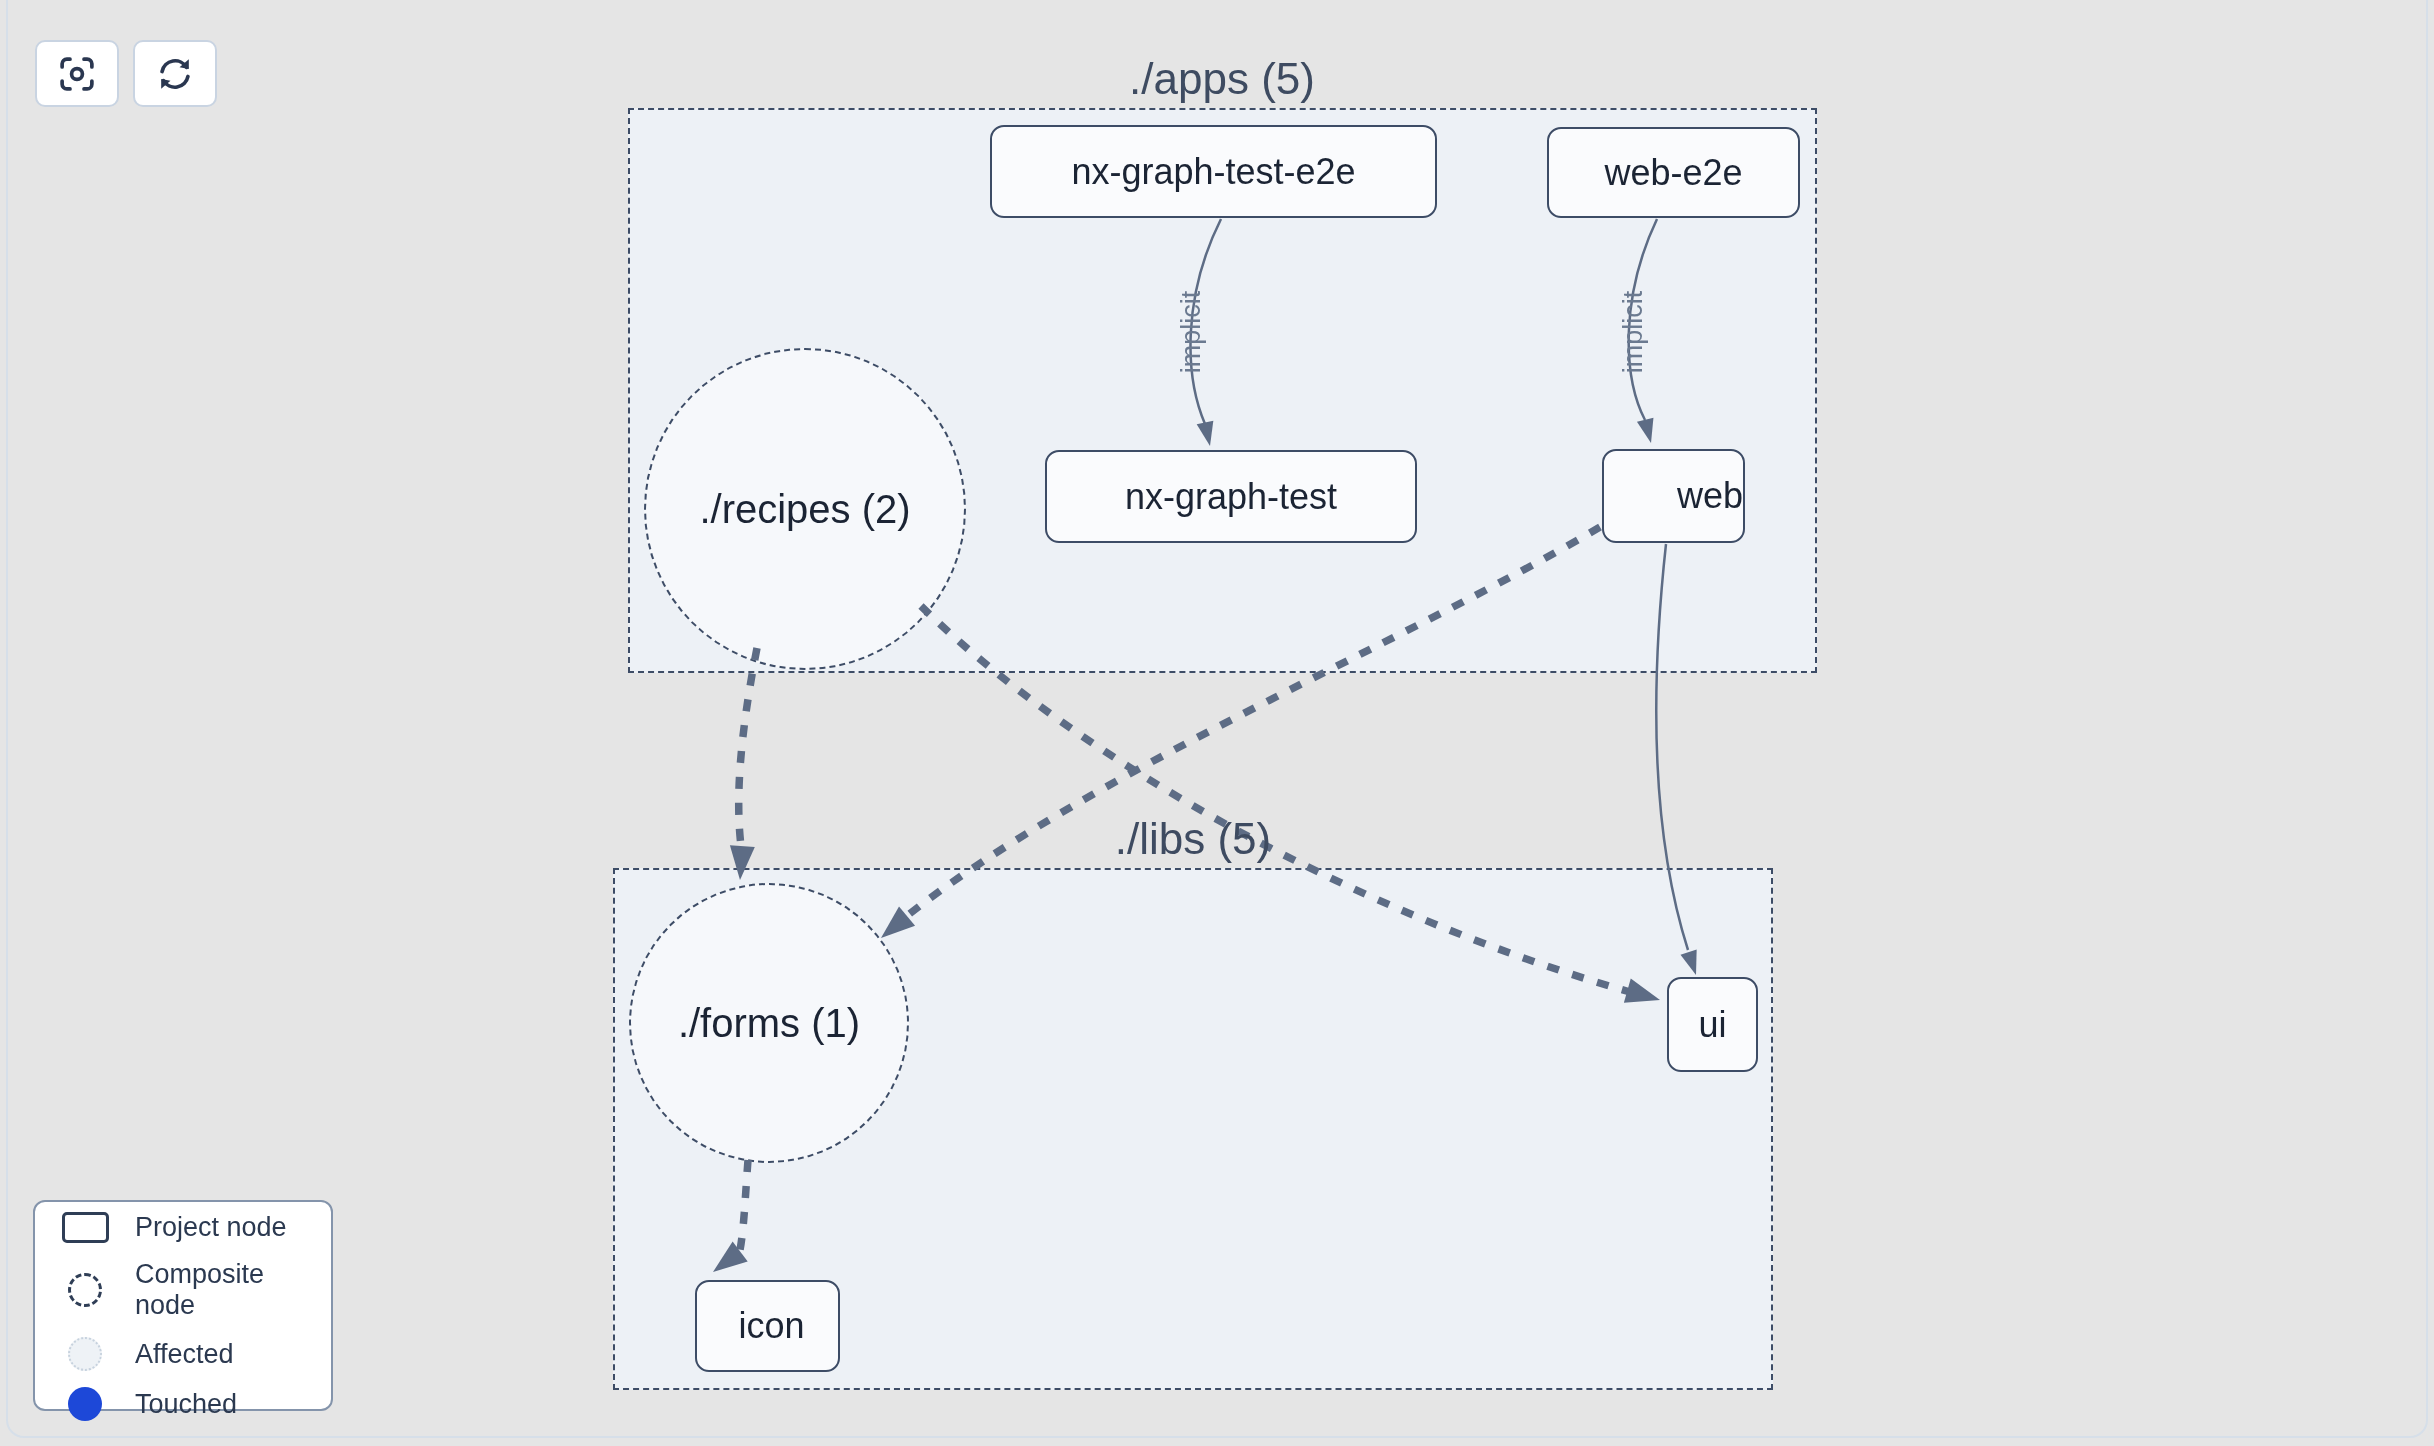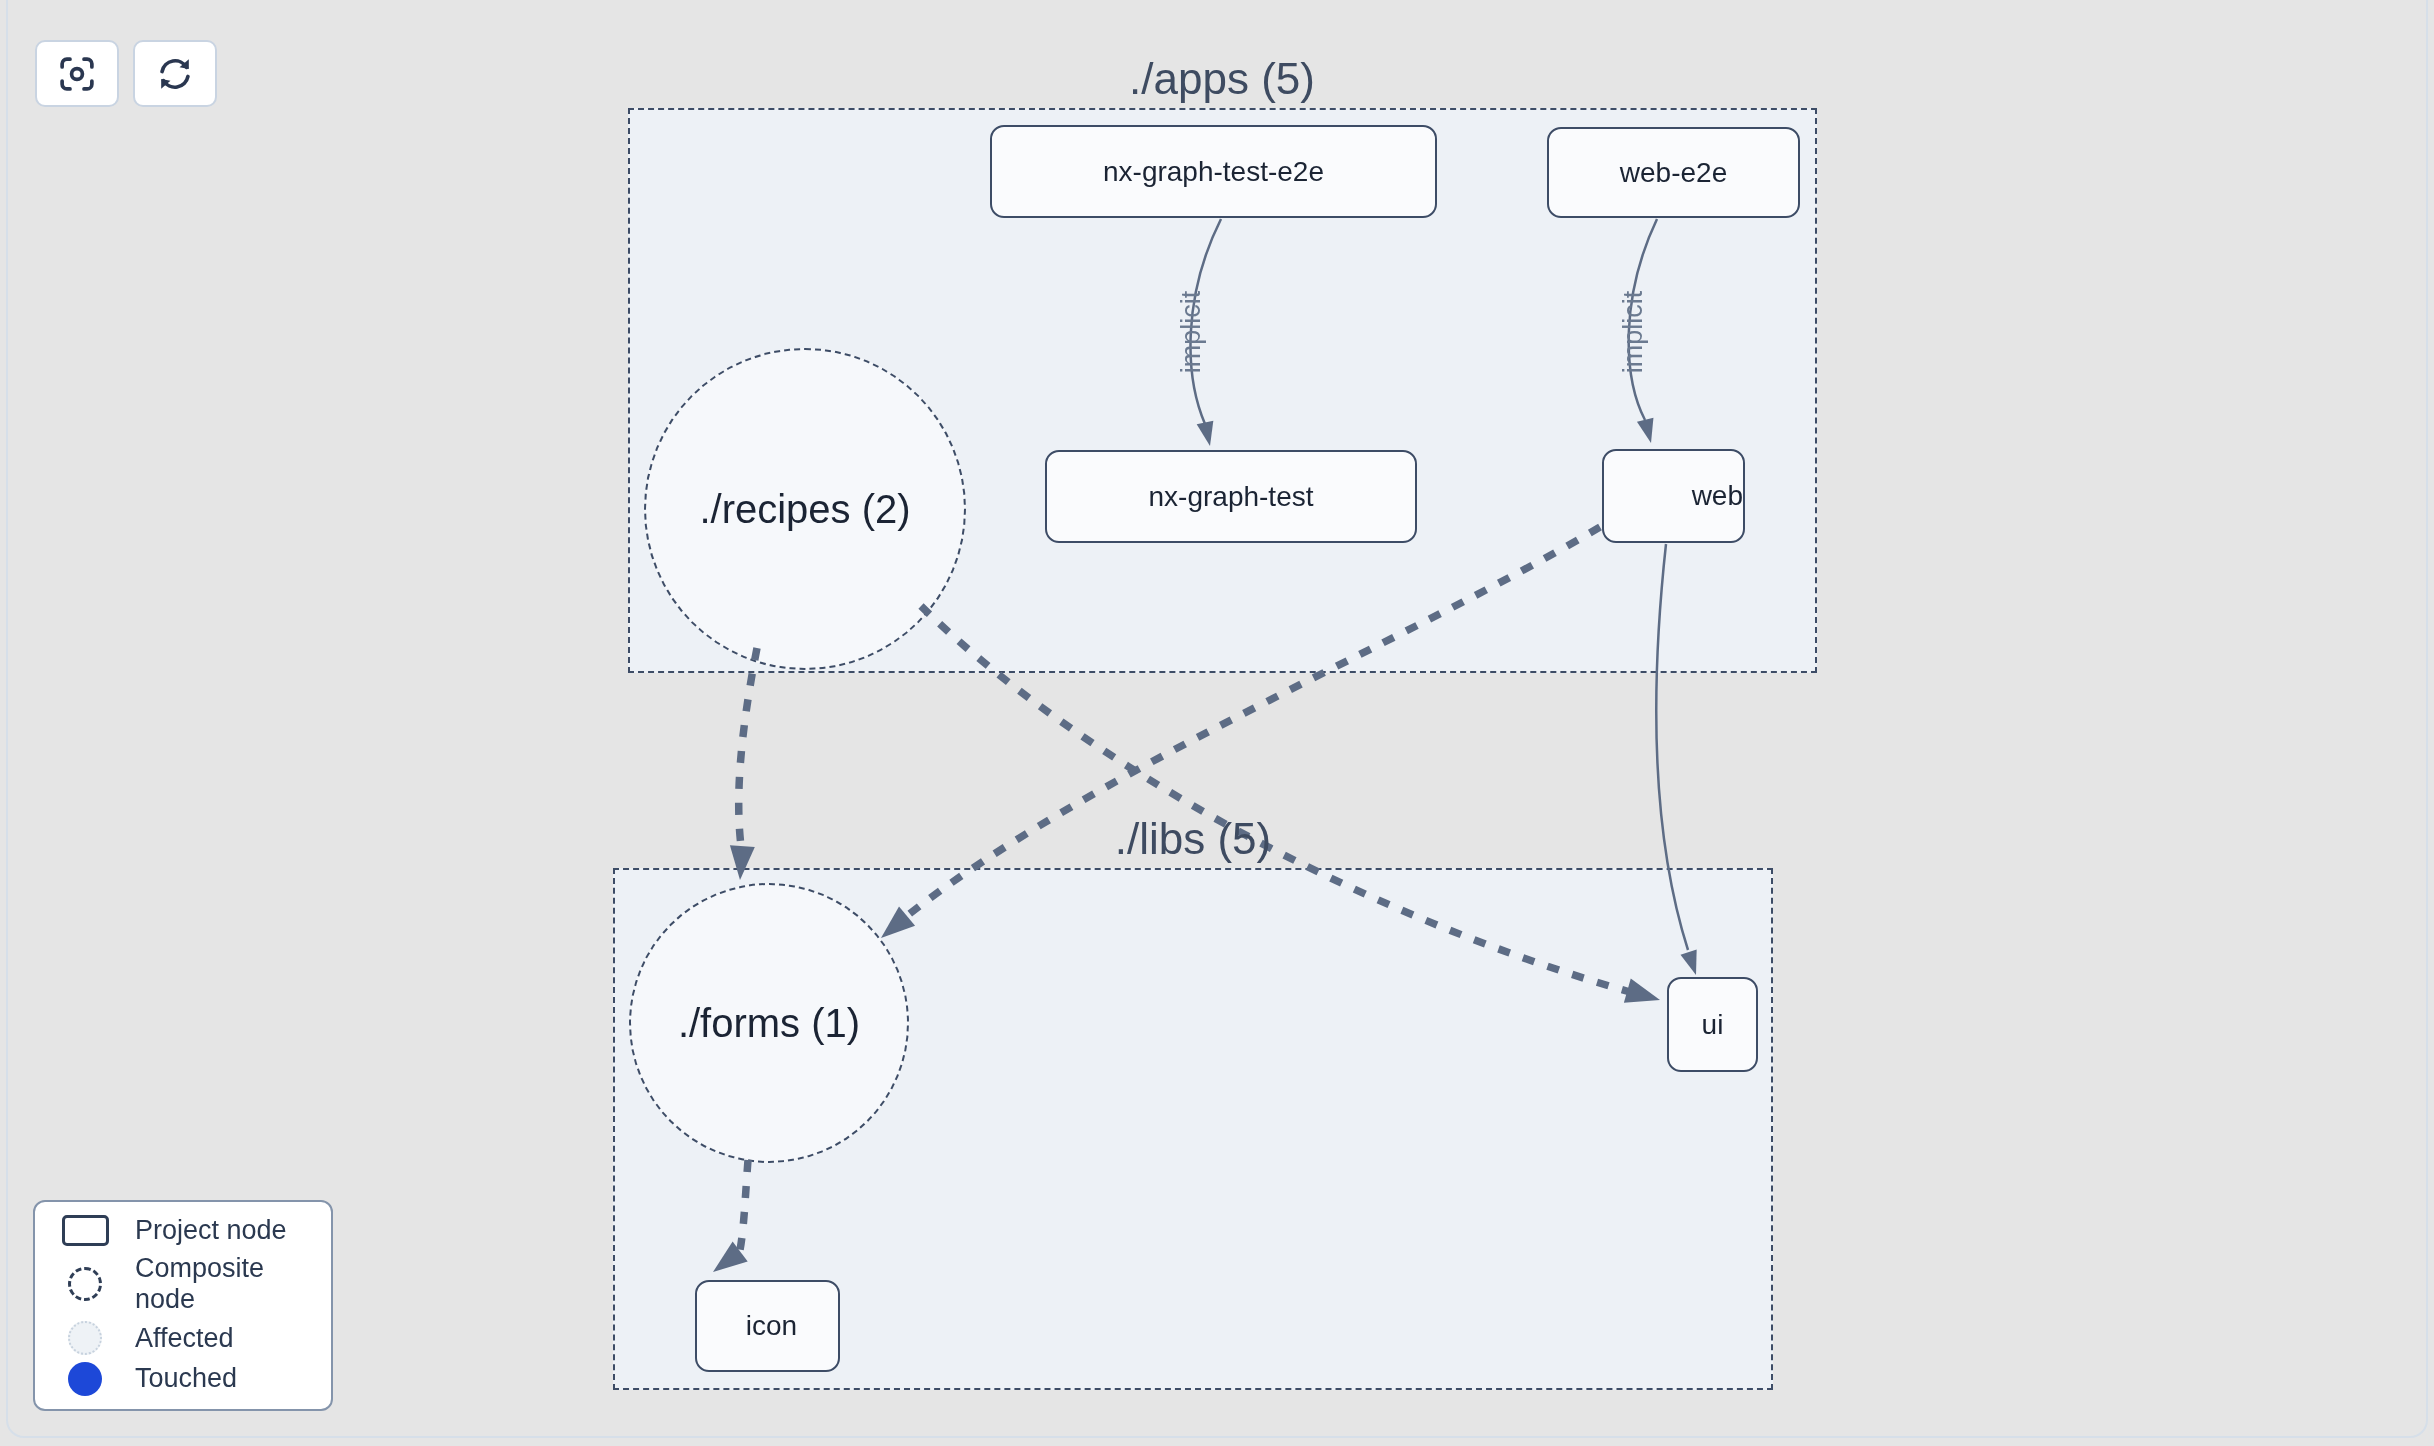--- a/index.html
+++ b/index.html
@@ -28,27 +28,27 @@
         justify-content:center;cursor:pointer;z-index:8;}
   .tbtn svg{display:block;}
   .cluster{position:absolute;background:var(--cluster-bg);border:2.5px dashed var(--nb);z-index:1;}
   .cluster-title{position:absolute;font-size:44px;color:var(--title);text-align:center;
         height:50px;line-height:50px;z-index:5;}
   .composite{position:absolute;border:2.5px dashed var(--nb);border-radius:50%;
         background:var(--circle-bg);display:flex;align-items:center;justify-content:center;
         font-size:40px;color:var(--ink);z-index:2;}
   .edges{position:absolute;left:0;top:0;z-index:3;}
   .node{position:absolute;border:2.5px solid var(--nb);border-radius:14px;background:var(--node-bg);
-        display:flex;align-items:center;justify-content:center;font-size:28px;color:var(--ink);
+        display:flex;align-items:center;justify-content:center;font-size:36px;color:var(--ink);
         z-index:4;cursor:pointer;}
   .edge-label{position:absolute;font-size:27px;color:var(--muted);z-index:5;
         transform:translate(-50%,-50%) rotate(-90deg);white-space:nowrap;}
   .legend{position:absolute;left:33px;top:1200px;width:300px;height:211px;background:#ffffff;
         border:2px solid var(--legend-border);border-radius:12px;display:flex;flex-direction:column;
-        justify-content:space-around;padding:10px 0;z-index:8;}
+        justify-content:space-around;padding:10px 0;z-index:8;gap:16px;}
   .legend-row{display:flex;align-items:center;}
   .legend-swatch-cell{width:100px;display:flex;align-items:center;justify-content:center;flex:none;}
   .legend-label{font-size:27px;color:#2b3950;}
   .sw-rect{width:47px;height:31px;border:3px solid #2f3e56;border-radius:5px;background:#ffffff;}
   .sw-circle{width:34px;height:34px;border-radius:50%;}
   .sw-composite{border:3px dashed #2f3e56;background:#ffffff;}
   .sw-affected{border:2.5px dotted #c7d2de;background:#eef2f6;}
   .sw-touched{background:var(--touched);}
 </style>
 </head>

